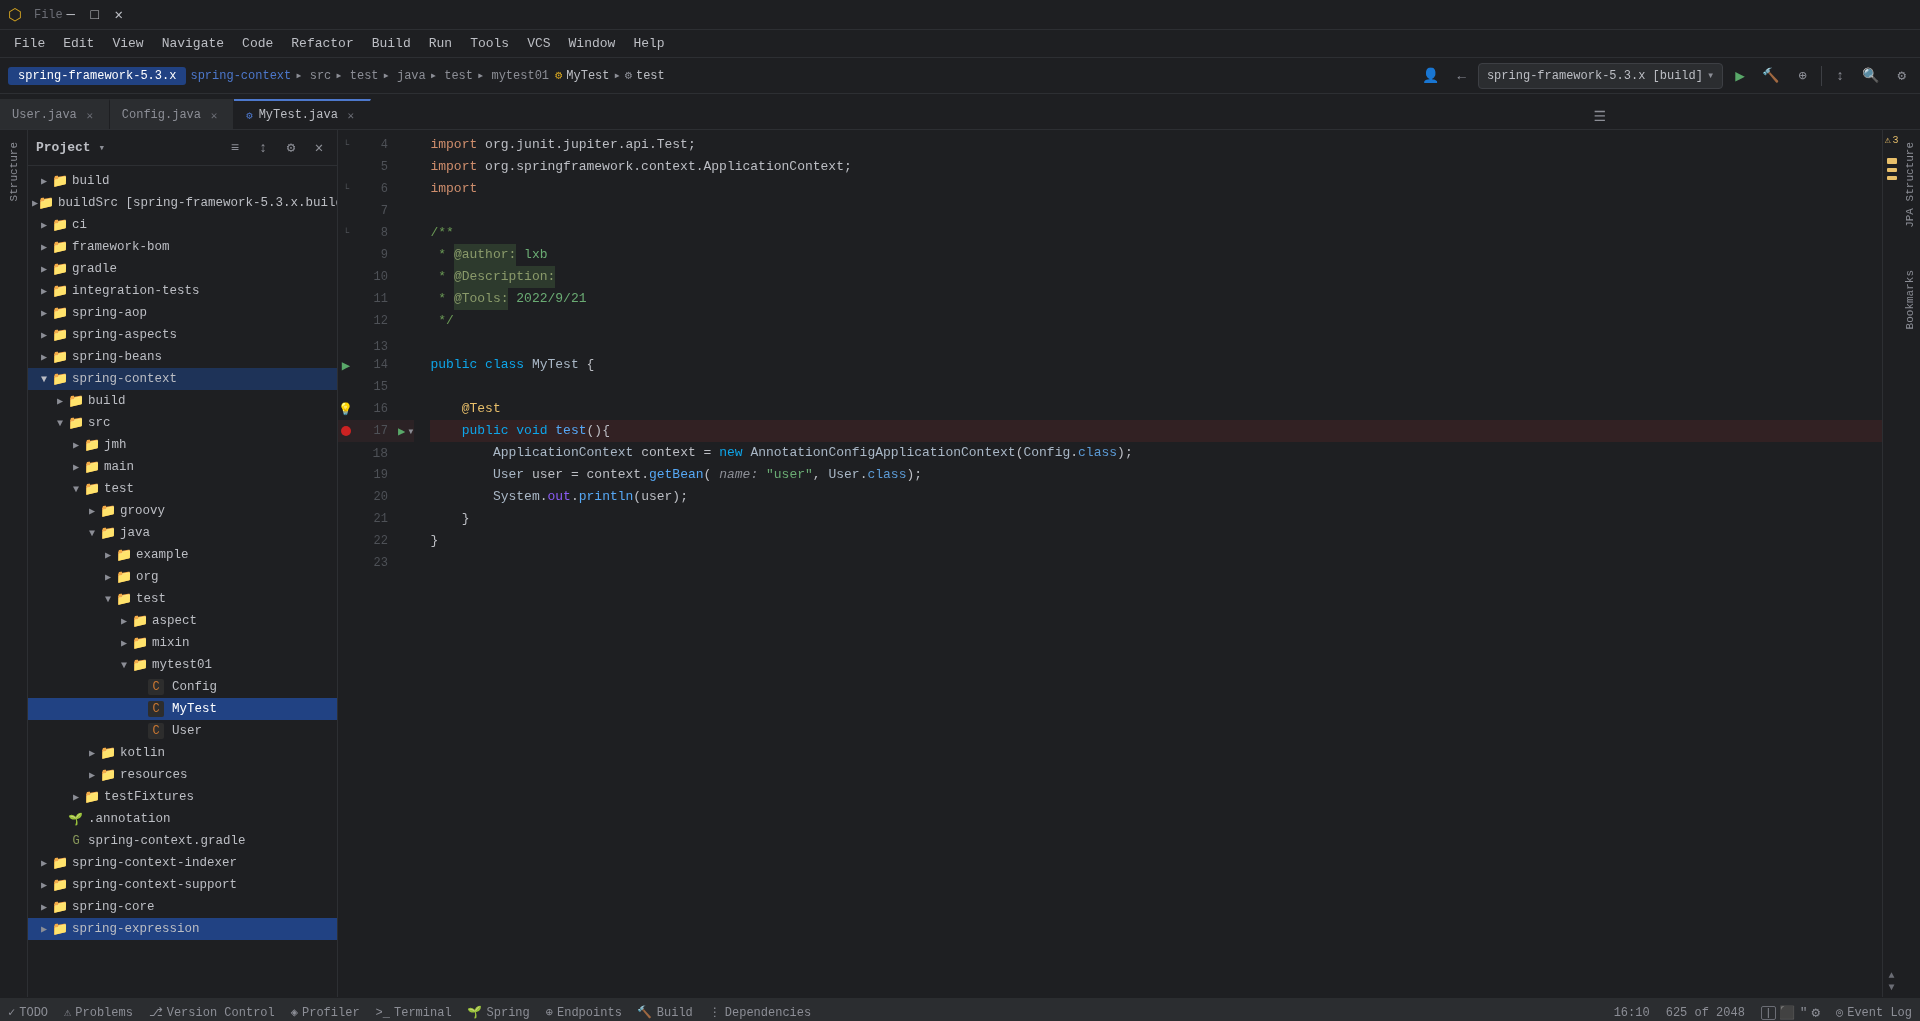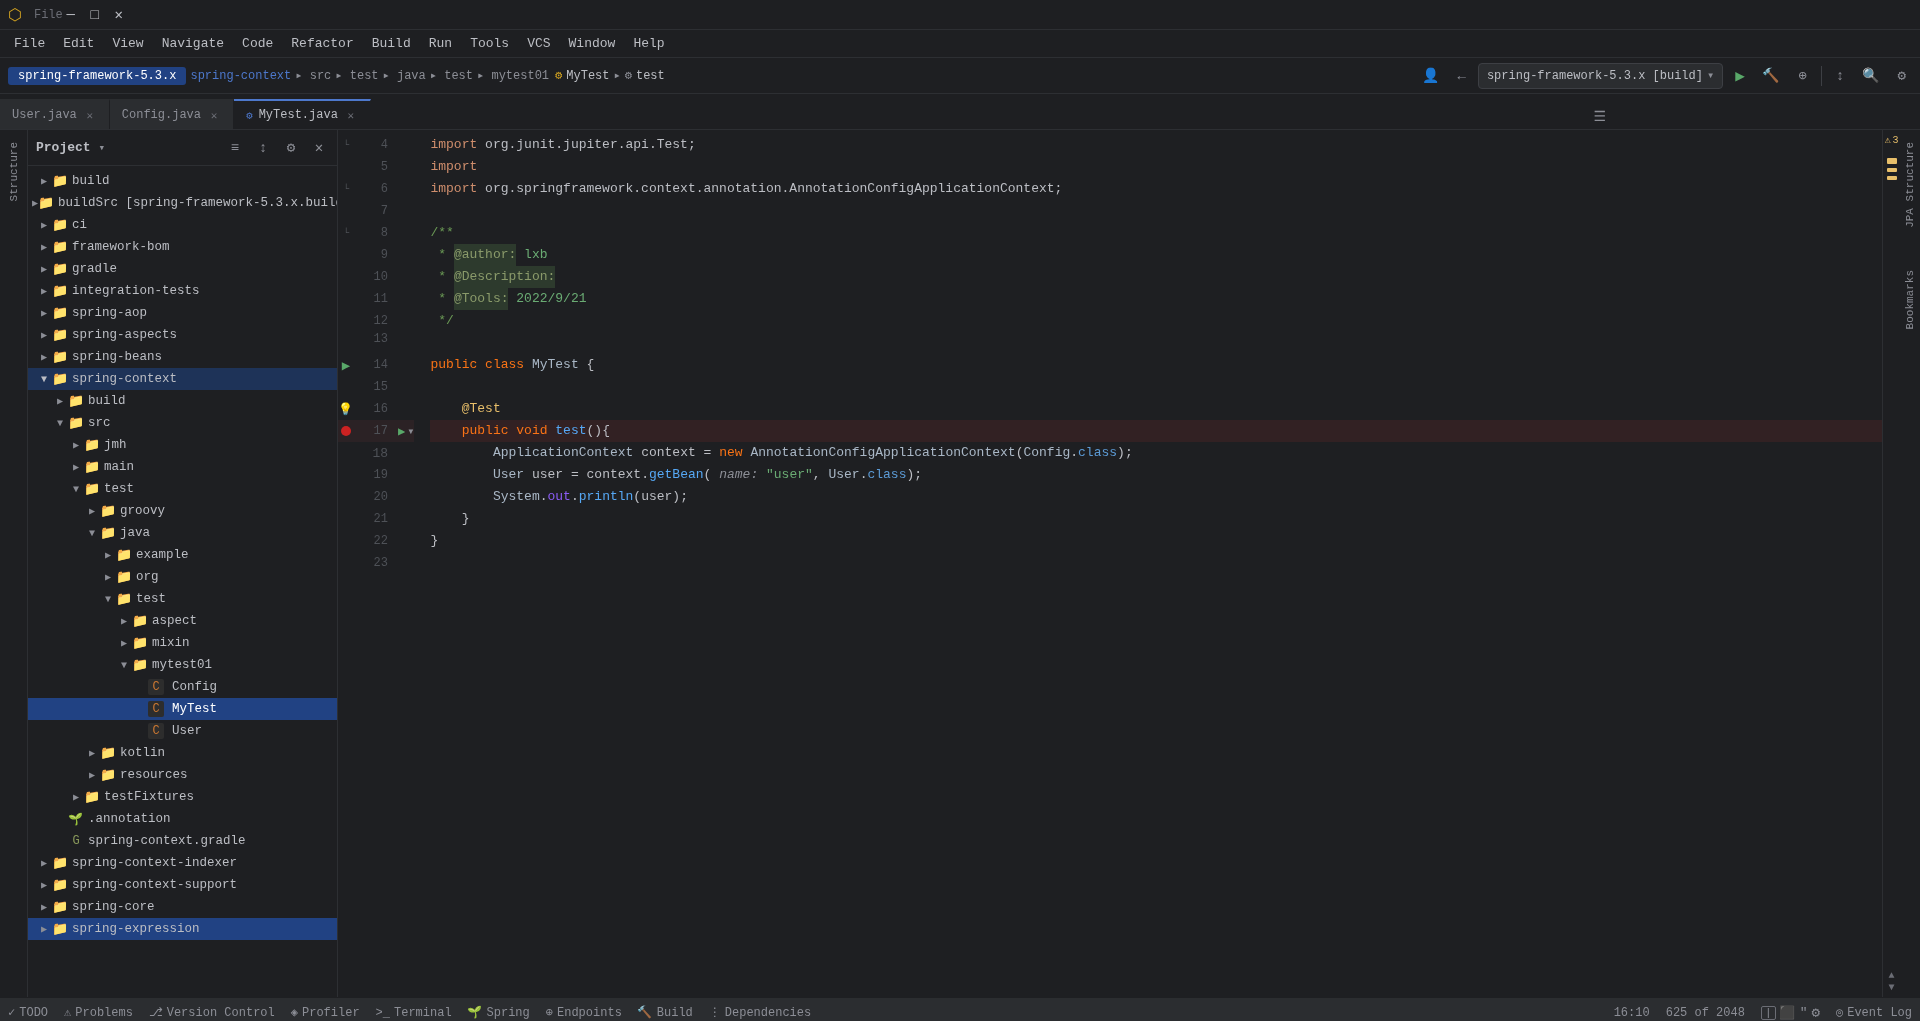--- a/index.html
+++ b/index.html
@@ -189,21 +189,21 @@
       height: 22px;
       display: flex;
       align-items: center;
       white-space: pre;
       font-size: 13px;
       line-height: 22px;
       position: relative;
     }
 
     
-    .kw { color: #f97316; }
+    .kw { color: #0ea5e9; }
     .kw-blue { color: #5c9bd6; }
     .str { color: #6aab73; }
     .comment { color: #6a9955; }
     .annotation { color: #e8bf6a; }
     .bright { color: #bcbec4; }
     .import-kw { color: #cf8e6d; }
     .javadoc-val { color: #6aab73; }
 
     
     .status-bar {
@@ -714,21 +714,21 @@
         <div style="display:flex;align-items:center;height:22px;">
           <div style="width:16px;"></div>
           <div style="width:42px;text-align:right;padding-right:8px;color:#4e5157;font-size:12px;">11</div>
         </div>
 
         <div style="display:flex;align-items:center;height:22px;">
           <div style="width:16px;"></div>
           <div style="width:42px;text-align:right;padding-right:8px;color:#4e5157;font-size:12px;">12</div>
         </div>
 
-        <div style="display:flex;align-items:flex-start;height:22px;">
+        <div style="display:flex;align-items:flex-end;height:22px;">
           <div style="width:16px;"></div>
           <div style="width:42px;text-align:right;padding-right:8px;color:#4e5157;font-size:12px;">13</div>
         </div>
 
         <div style="display:flex;align-items:center;height:22px;">
           <div style="width:16px;display:flex;align-items:center;justify-content:center;">
             <span style="color:#59a869;font-size:14px;">▶</span>
           </div>
           <div style="width:42px;text-align:right;padding-right:8px;color:#4e5157;font-size:12px;">14</div>
         </div>
@@ -787,25 +787,25 @@
         </div>
       </div>
 
       <div class="code-area">
 
         <div class="code-line">
           <span class="import-kw">import </span><span class="bright">org.junit.jupiter.api.Test;</span>
         </div>
 
         <div class="code-line">
+          <span class="import-kw">import </span><span class="bright">org.springframework.context.ApplicationContext;</span>
+        </div>
+
+        <div class="code-line">
           <span class="import-kw">import </span>
-        </div>
-
-        <div class="code-line">
-          <span class="import-kw">import </span><span class="bright">org.springframework.context.annotation.AnnotationConfigApplicationContext;</span>
         </div>
 
         <div class="code-line">&nbsp;</div>
 
         <div class="code-line">
           <span class="comment">/**</span>
         </div>
 
         <div class="code-line">
           <span class="comment">&nbsp;* </span><span style="color:#8a9a6a;background:#2d3a2d;">@author:</span><span class="javadoc-val"> lxb</span>

